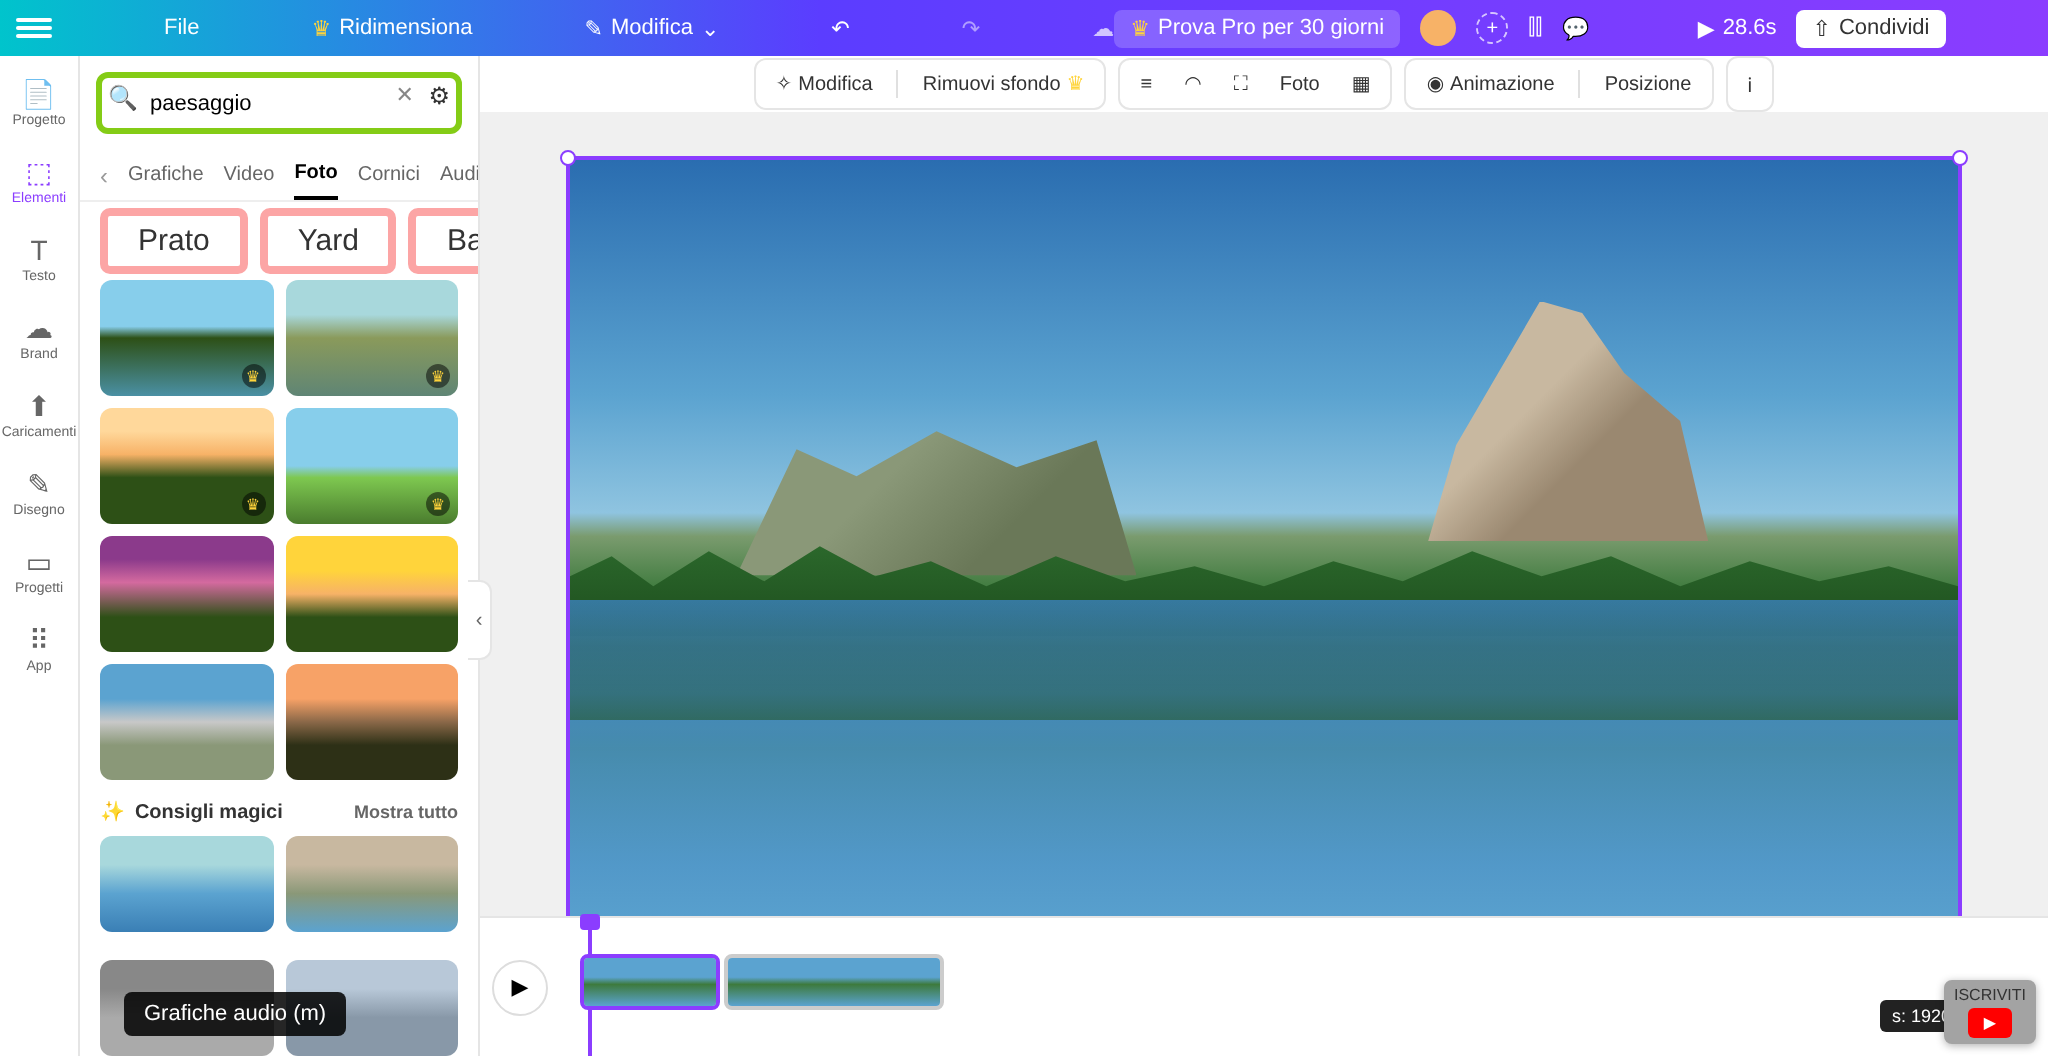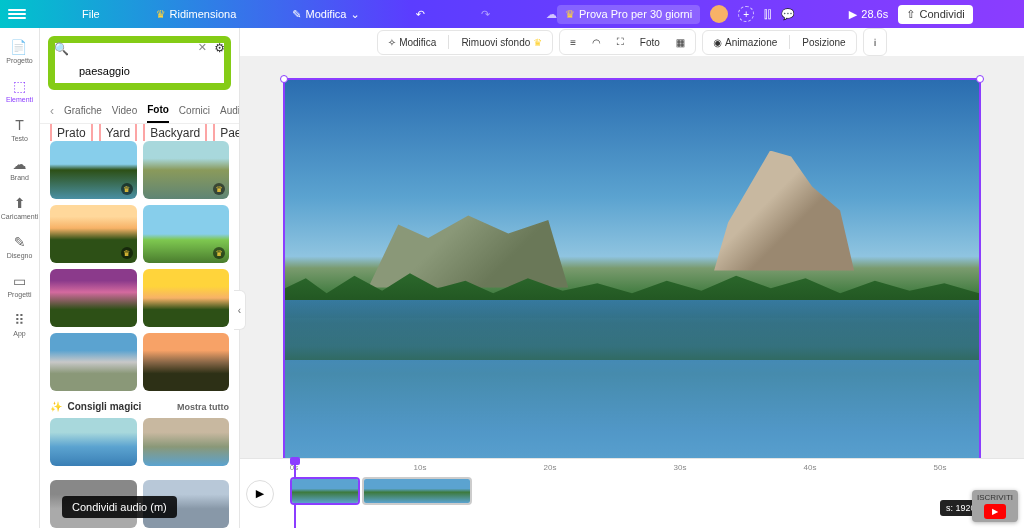--- a/index.html
+++ b/index.html
@@ -21,30 +21,30 @@
 
 
 .rail { position: absolute; top: 28px; left: 0; width: 40px; height: 500px; background: #fff; border-right: 1px solid #e5e5e5; display: flex; flex-direction: column; align-items: center; padding-top: 6px; gap: 4px; }
 .rail .ritem { width: 100%; display: flex; flex-direction: column; align-items: center; gap: 2px; font-size: 7px; color: #666; padding: 5px 0; cursor: pointer; }
 .rail .ritem.active { color: #8b3dff; }
 .rail .ricon { width: 16px; height: 16px; display: flex; align-items: center; justify-content: center; font-size: 14px; }
 
 
 .panel { position: absolute; top: 28px; left: 40px; width: 200px; height: 500px; background: #fff; border-right: 1px solid #e5e5e5; display: flex; flex-direction: column; overflow: hidden; }
 .search { margin: 8px; position: relative; }
-.search input { width: 100%; padding: 22px 26px 6px 24px; border: 7px solid #84cc16; border-radius: 6px; font-size: 11px; }
+.search input { width: 100%; padding: 7px 26px 6px 24px; border: 3px solid #84cc16; border-radius: 6px; font-size: 11px; }
 .search .sicon { position: absolute; left: 6px; top: 6px; font-size: 12px; color: #888; }
 .search .clear { position: absolute; right: 24px; top: 5px; font-size: 11px; color: #888; cursor: pointer; }
 .search .filter { position: absolute; right: 6px; top: 5px; font-size: 12px; color: #333; cursor: pointer; }
 .tabs { display: flex; gap: 10px; padding: 0 10px; font-size: 10px; color: #666; border-bottom: 1px solid #eee; align-items: center; }
 .tabs .tab { padding: 6px 0; cursor: pointer; white-space: nowrap; }
 .tabs .tab.active { color: #000; font-weight: 600; border-bottom: 2px solid #000; }
 .tabs .arr { color: #999; cursor: pointer; font-size: 12px; }
 .chips { display: flex; gap: 6px; padding: 8px 10px; overflow: hidden; align-items: center; }
-.chips .chip { border: 2px solid #fca5a5; border-radius: 5px; padding: 4px 5px; font-size: 12px; color: #333; cursor: pointer; white-space: nowrap; }
+.chips .chip { border: 4px solid #fca5a5; border-radius: 5px; padding: 4px 15px; font-size: 15px; color: #333; cursor: pointer; white-space: nowrap; }
 .grid { display: grid; grid-template-columns: 1fr 1fr; gap: 6px; padding: 0 10px; }
 .thumb { width: 100%; height: 58px; border-radius: 6px; position: relative; cursor: pointer; }
 .thumb .badge { position: absolute; bottom: 4px; right: 4px; width: 12px; height: 12px; border-radius: 50%; background: rgba(0,0,0,0.5); display: flex; align-items: center; justify-content: center; font-size: 8px; }
 .suggest { padding: 10px 10px 6px; display: flex; justify-content: space-between; align-items: center; font-size: 10px; }
 .suggest .title { display: flex; align-items: center; gap: 5px; font-weight: 600; color: #333; }
 .suggest .all { color: #666; font-size: 9px; cursor: pointer; font-weight: bold; }
 .collapse { position: absolute; top: 290px; left: 234px; width: 12px; height: 40px; background: #fff; border: 1px solid #e5e5e5; border-left: none; border-radius: 0 6px 6px 0; display: flex; align-items: center; justify-content: center; font-size: 10px; color: #666; cursor: pointer; z-index: 5; }
 
 
 .canvas-area { position: absolute; top: 28px; left: 240px; right: 0; bottom: 70px; background: #f0f0f0; display: flex; flex-direction: column; }
@@ -284,41 +284,33 @@
   </div>
 </div>
 
 <div class="timeline">
   <div class="play-ctrl">
     <div class="play-btn">
         <span>▶</span>
       </div>
   </div>
   <div class="tl-body">
-    <div class="ruler">
-      <span class="tick" style="left:14px">0s</span>
-      <span class="tick" style="left:140px">10s</span>
-      <span class="tick" style="left:270px">20s</span>
-      <span class="tick" style="left:400px">30s</span>
-      <span class="tick" style="left:530px">40s</span>
-      <span class="tick" style="left:660px">50s</span>
-    </div>
     <div class="playhead"></div>
     <div class="clip-track">
       <div class="clip" style="width:70px">
         <div class="clip-frame"></div>
           <div class="clip-frame"></div>
       </div>
       <div class="clip" style="width:110px; border-color:#ccc; background:#eee">
         <div class="clip-frame"></div>
           <div class="clip-frame"></div>
           <div class="clip-frame"></div>
       </div>
     </div>
     <div class="size-badge">s: 1920 h: 1248</div>
   </div>
 </div>
 
-<div class="tooltip-overlay">Condividi audio (m)</div>
+<div class="tooltip-overlay">Grafiche audio (m)</div>
 <div class="yt-badge">
   <div>ISCRIVITI</div>
   <div class="yt">▶</div>
 </div>
 
 </body></html>

